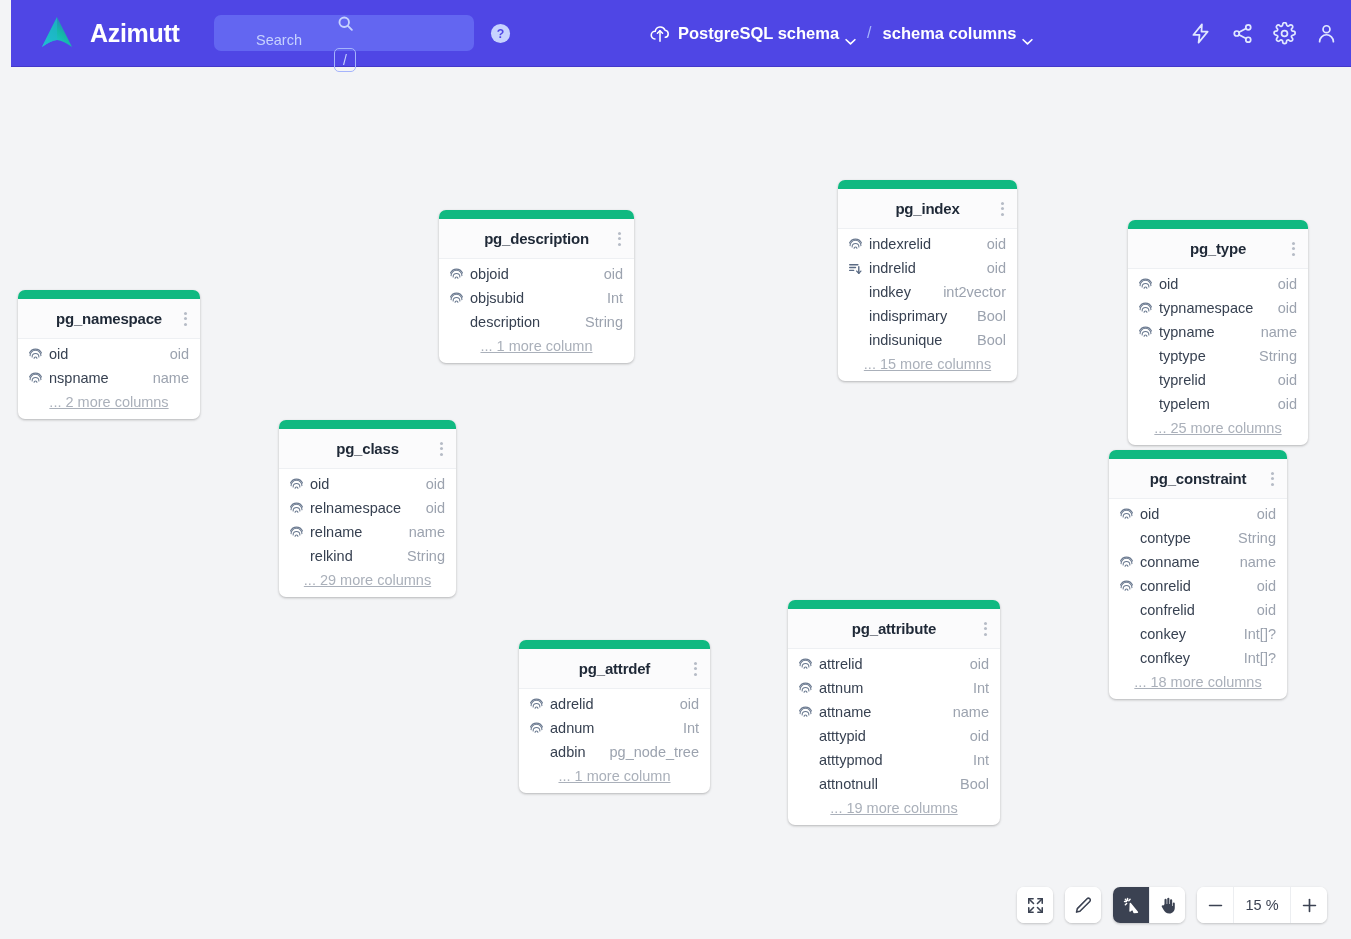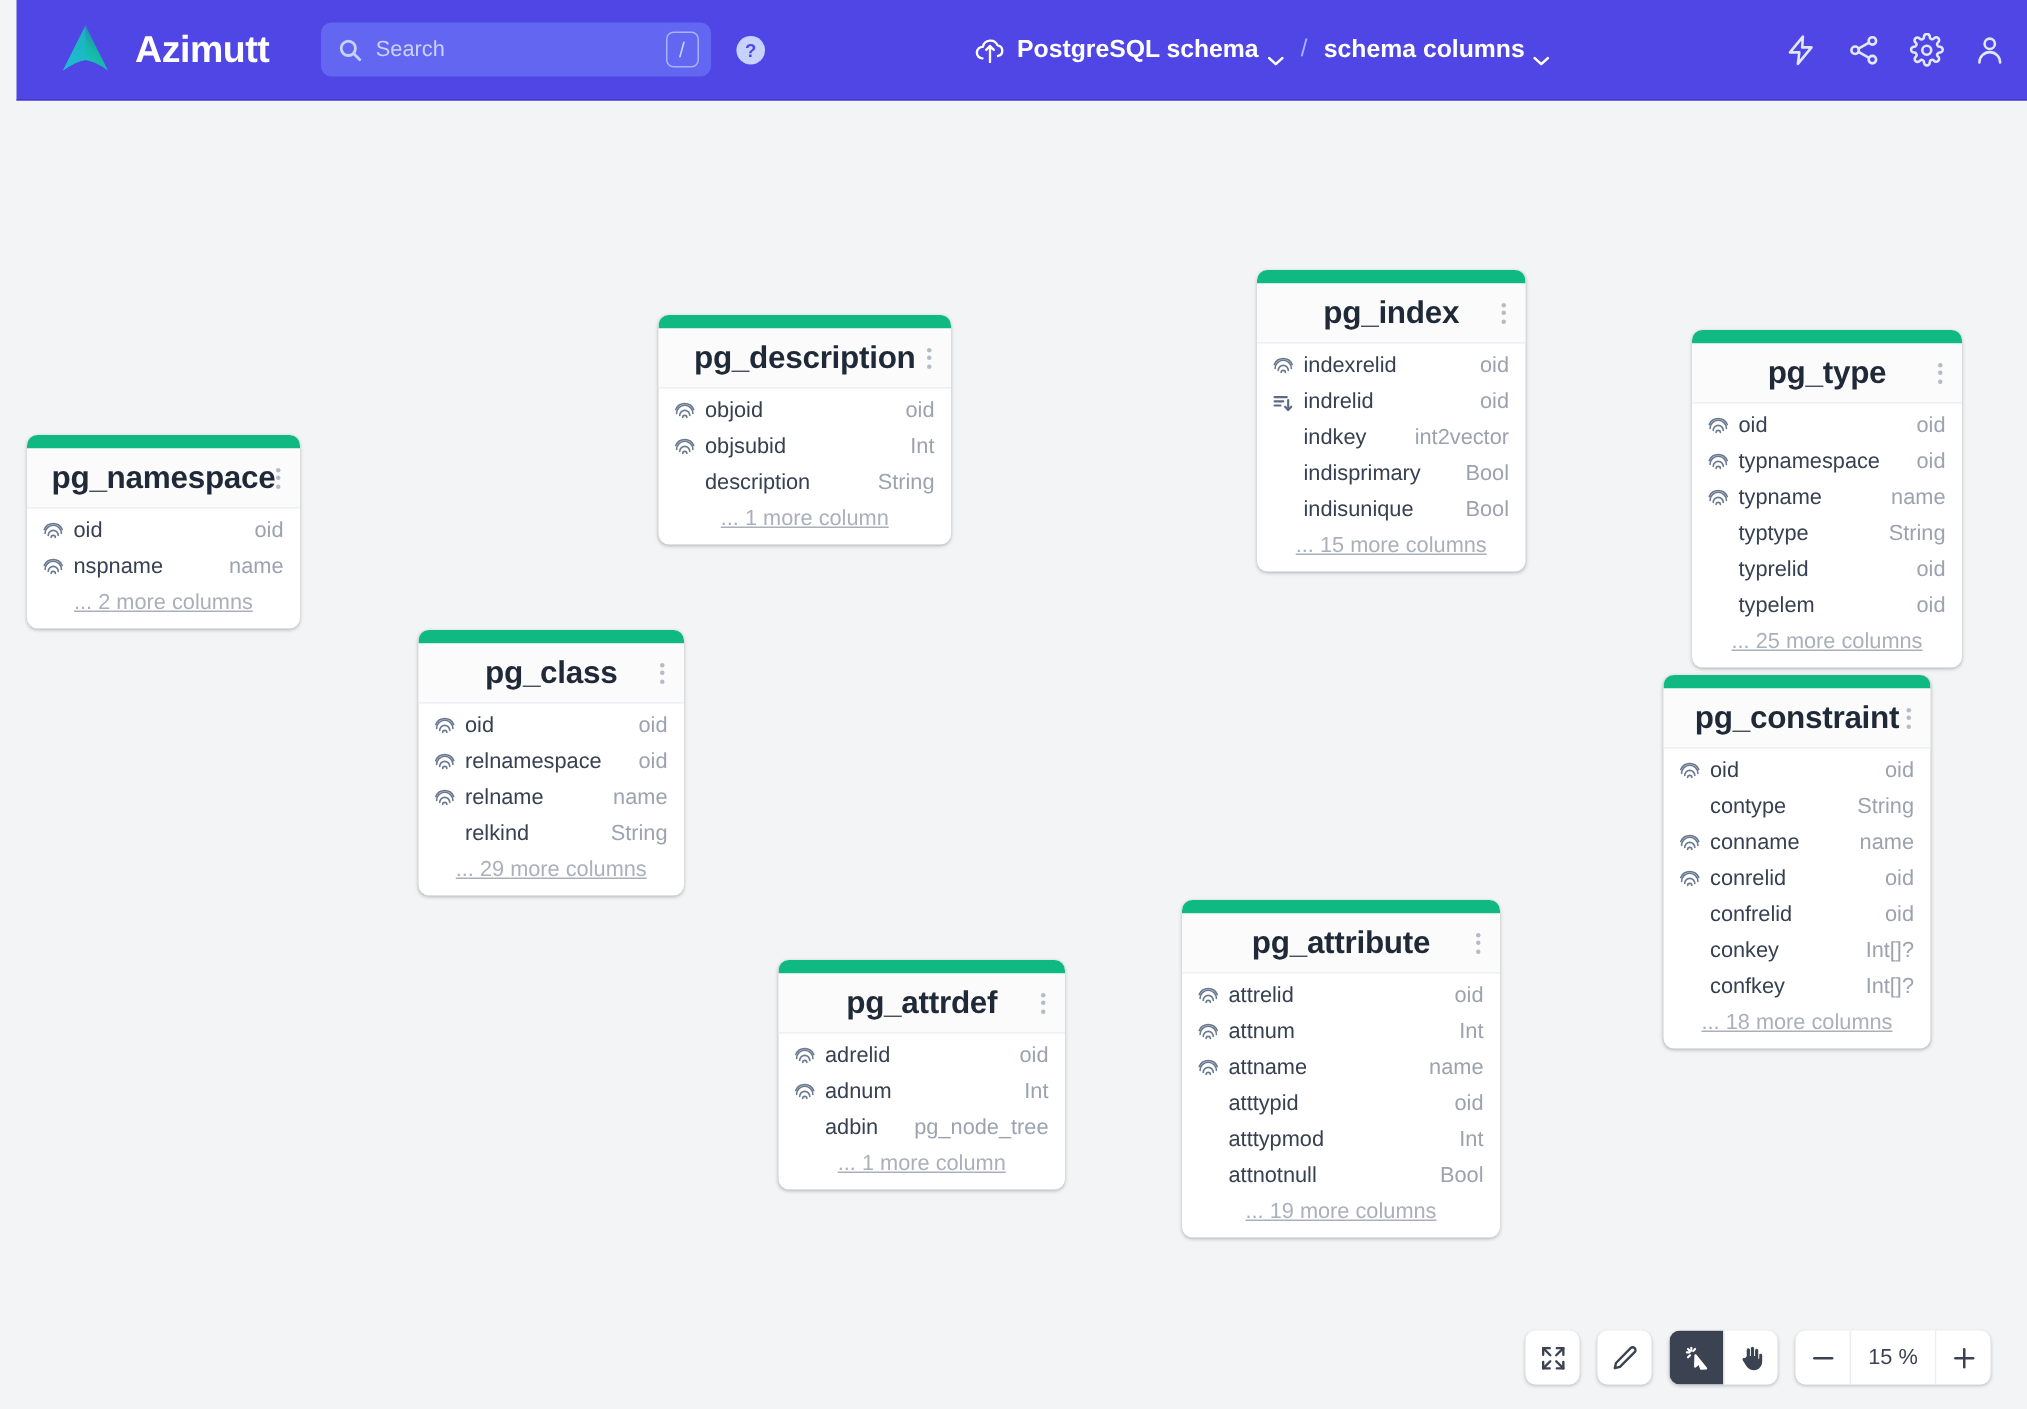--- a/index.html
+++ b/index.html
@@ -25,20 +25,21 @@
     color: #ffffff; font-size: 25px; font-weight: 700;
     margin-left: 13px; letter-spacing: -0.3px;
   }
   .search-box {
     margin-left: 34px;
     width: 260px; height: 36px;
     background: #6366f1;
     border-radius: 7px;
     display: flex; align-items: center;
     padding: 0 8px 0 11px;
+    flex-direction: column;
   }
   .search-icon { width: 17px; height: 17px; flex: none; }
   .search-input {
     flex: 1; border: none; outline: none; background: transparent;
     color: #e0e7ff; font-size: 14.5px;
     font-family: "Liberation Sans", sans-serif;
     margin-left: 9px;
   }
   .search-input::placeholder { color: #c7d2fe; }
   .slash-key {
@@ -79,21 +80,21 @@
   }
   .card-accent { height: 9px; background: #10b981; }
   .card-header {
     height: 40px;
     display: flex; align-items: center; justify-content: center;
     position: relative;
     border-bottom: 1px solid #eef0f3;
     background: #fbfbfc;
   }
   .card-title {
-    font-size: 21px; font-weight: 700; color: #1f2937;
+    font-size: 15px; font-weight: 700; color: #1f2937;
     letter-spacing: -0.2px;
   }
   .dots-btn {
     position: absolute; right: 11px; top: 50%; transform: translateY(-50%);
     display: flex; flex-direction: column; gap: 2.5px;
     cursor: pointer; padding: 2px;
   }
   .dots-btn i { display: block; width: 3px; height: 3px; border-radius: 50%; background: #b6bcc6; }
 
   .card-body { padding: 3px 0 5px 0; }

